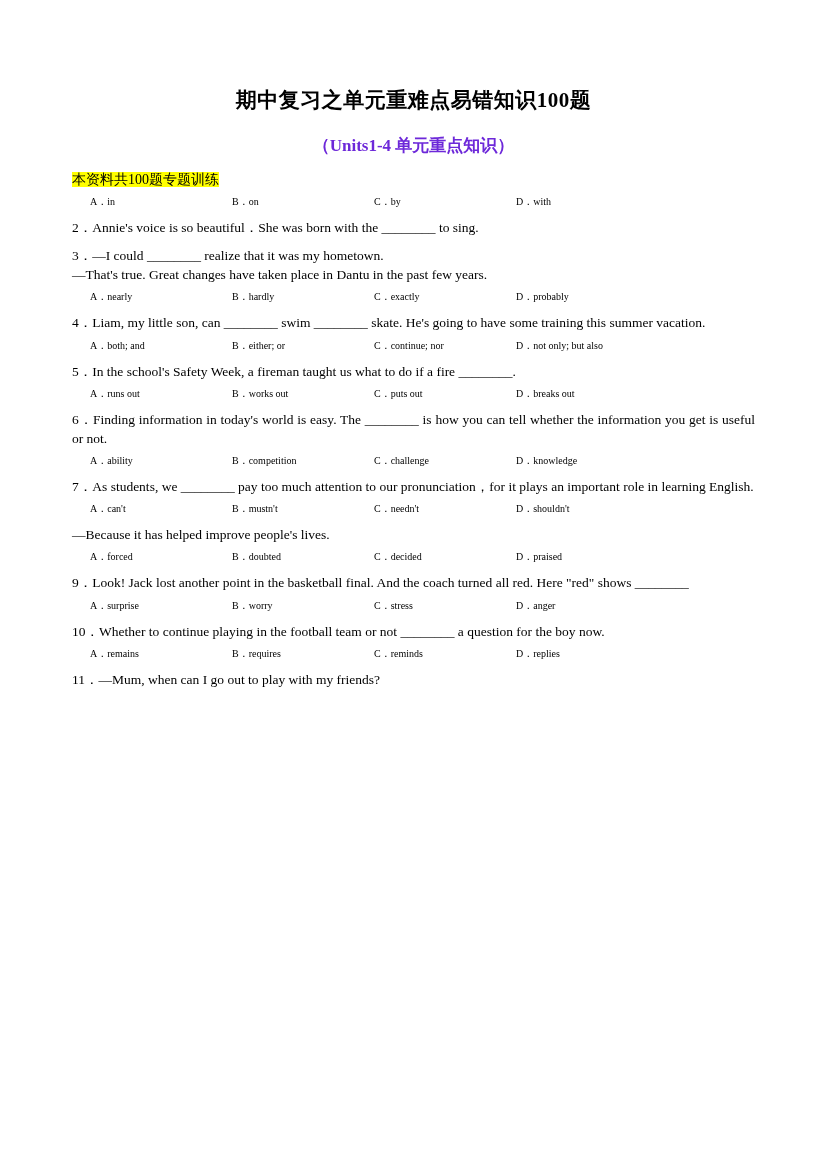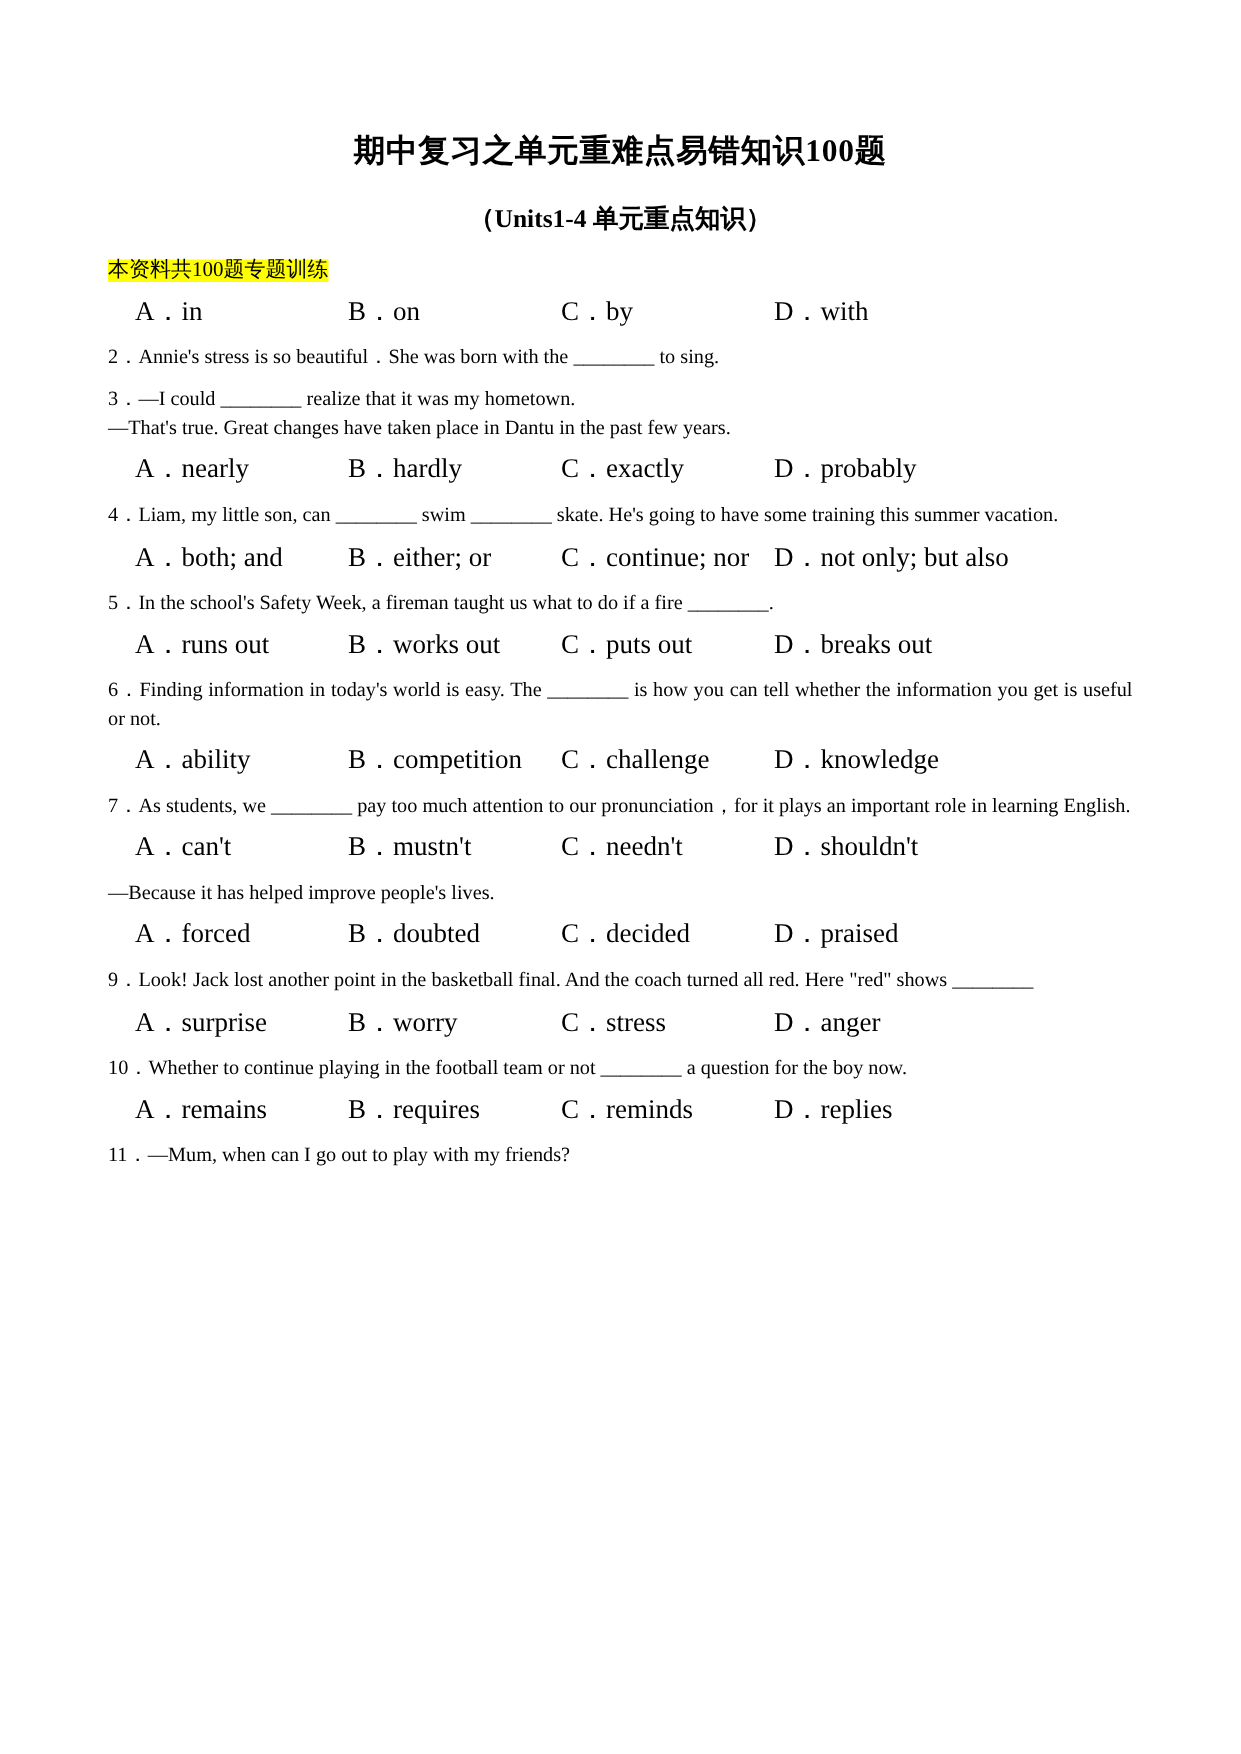--- a/index.html
+++ b/index.html
@@ -28,21 +28,21 @@
     font-weight: bold;
     font-size: 21px;
     letter-spacing: 0.5px;
     margin: 16px 0 0 0;
   }
   .doc-subtitle {
     text-align: center;
     font-family: "Liberation Serif", serif;
     font-weight: bold;
     font-size: 17px;
-    color: #000000;
+    color: #6d28d9;
     margin: 20px 0 0 0;
   }
   .highlight-line {
     margin: 14px 0 0 0;
     font-size: 14px;
     font-weight: bold;
   }
   .hl {
     background: #ffff00;
     color: #000;
@@ -55,21 +55,21 @@
     line-height: 1.42;
     text-align: justify;
   }
   .q .stem-line {
     display: block;
   }
   .opts {
     display: flex;
     margin-top: 6px;
     padding-left: 18px;
-    font-size: 18px;
+    font-size: 10px;
   }
   .opt {
     width: 142px;
     flex: 0 0 142px;
     white-space: nowrap;
   }
   .opt.last {
     flex: 0 0 auto;
     width: auto;
   }
@@ -91,21 +91,21 @@
   </div>
 
   <div class="opts">
     <span class="opt">A．in</span>
     <span class="opt">B．on</span>
     <span class="opt">C．by</span>
     <span class="opt last">D．with</span>
   </div>
 
   <div class="q">
-    <span class="stem-line"><span class="qnum">2．</span><span>Annie's stress is so beautiful．She was born with the ________ to sing.</span></span>
+    <span class="stem-line"><span class="qnum">2．</span><span>Annie's voice is so beautiful．She was born with the ________ to sing.</span></span>
   </div>
 
   <div class="q">
     <span class="stem-line"><span class="qnum">3．</span><span>—I could ________ realize that it was my hometown.</span></span>
     <span class="stem-line">—That's true. Great changes have taken place in Dantu in the past few years.</span>
   </div>
   <div class="opts">
     <span class="opt">A．nearly</span>
     <span class="opt">B．hardly</span>
     <span class="opt">C．exactly</span>

